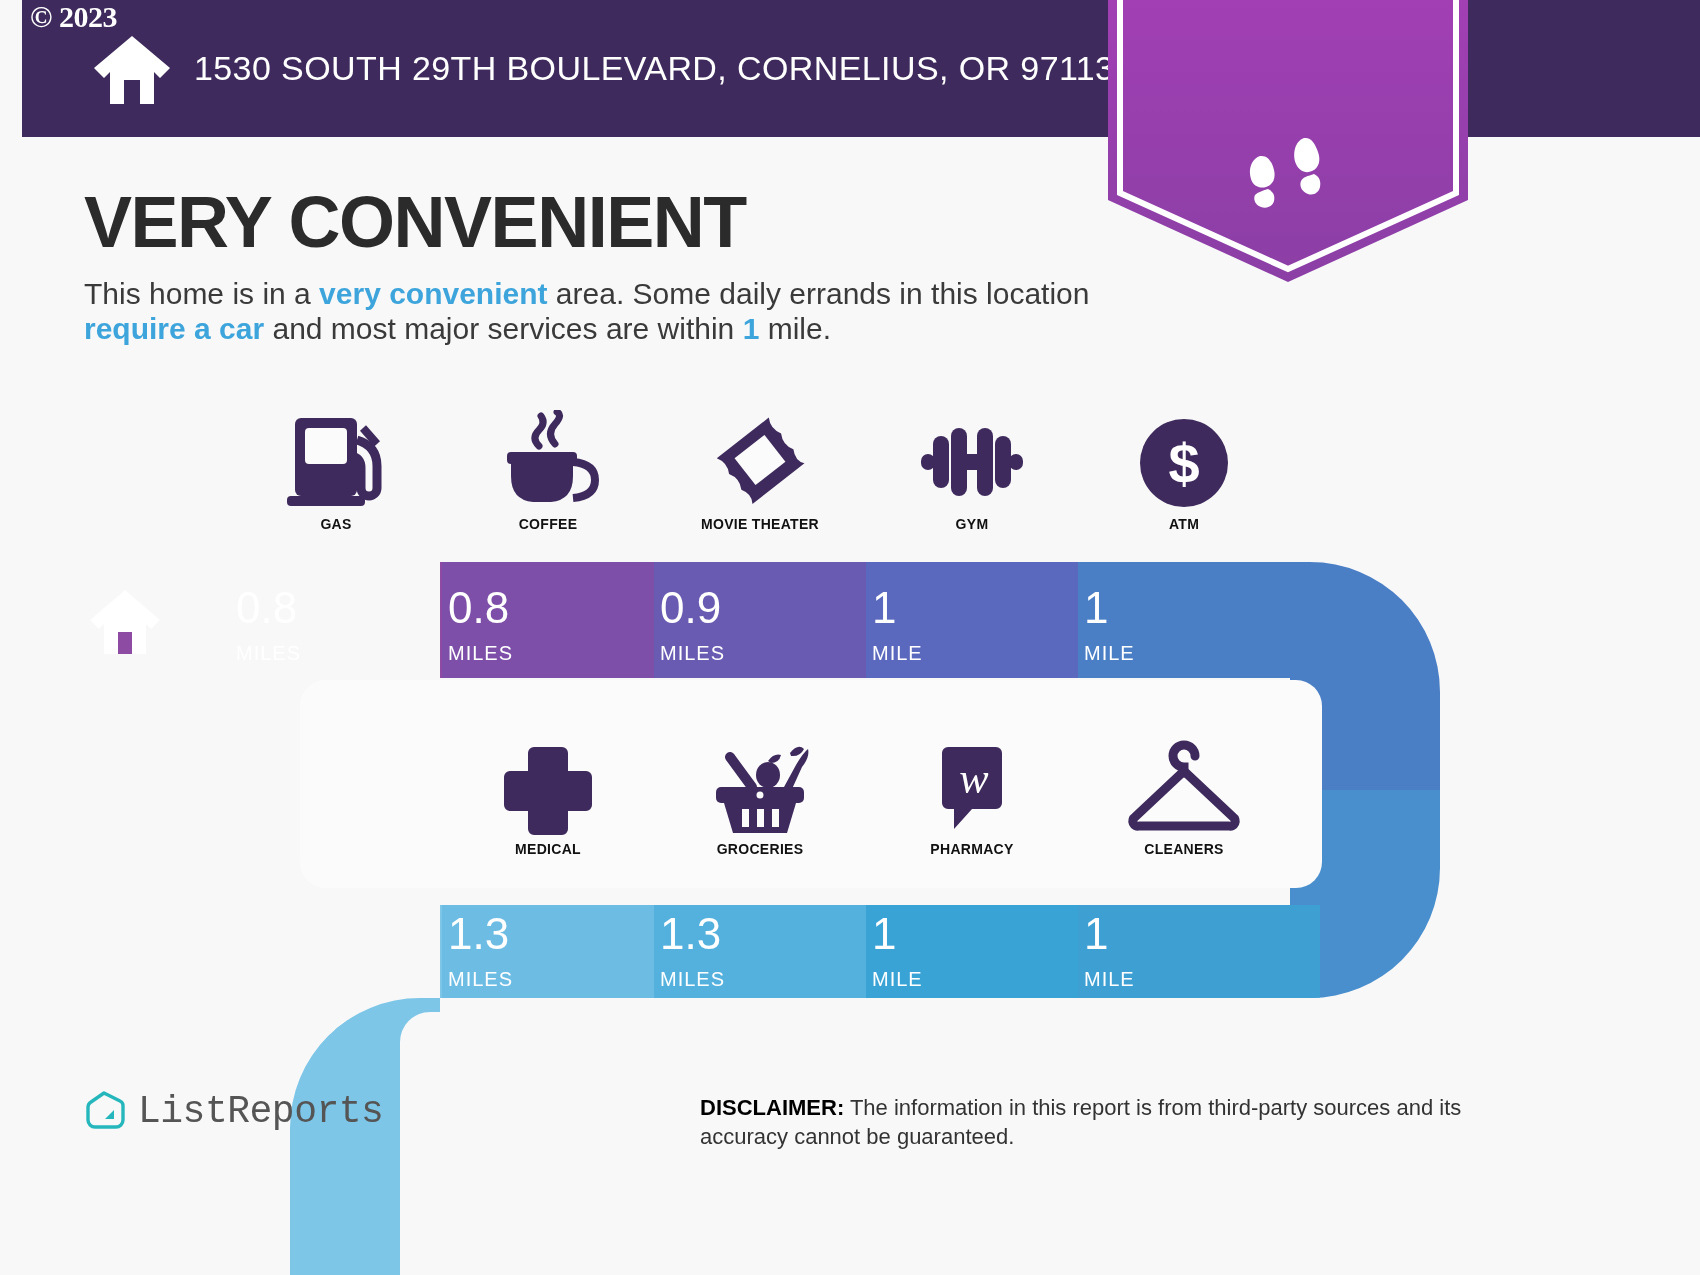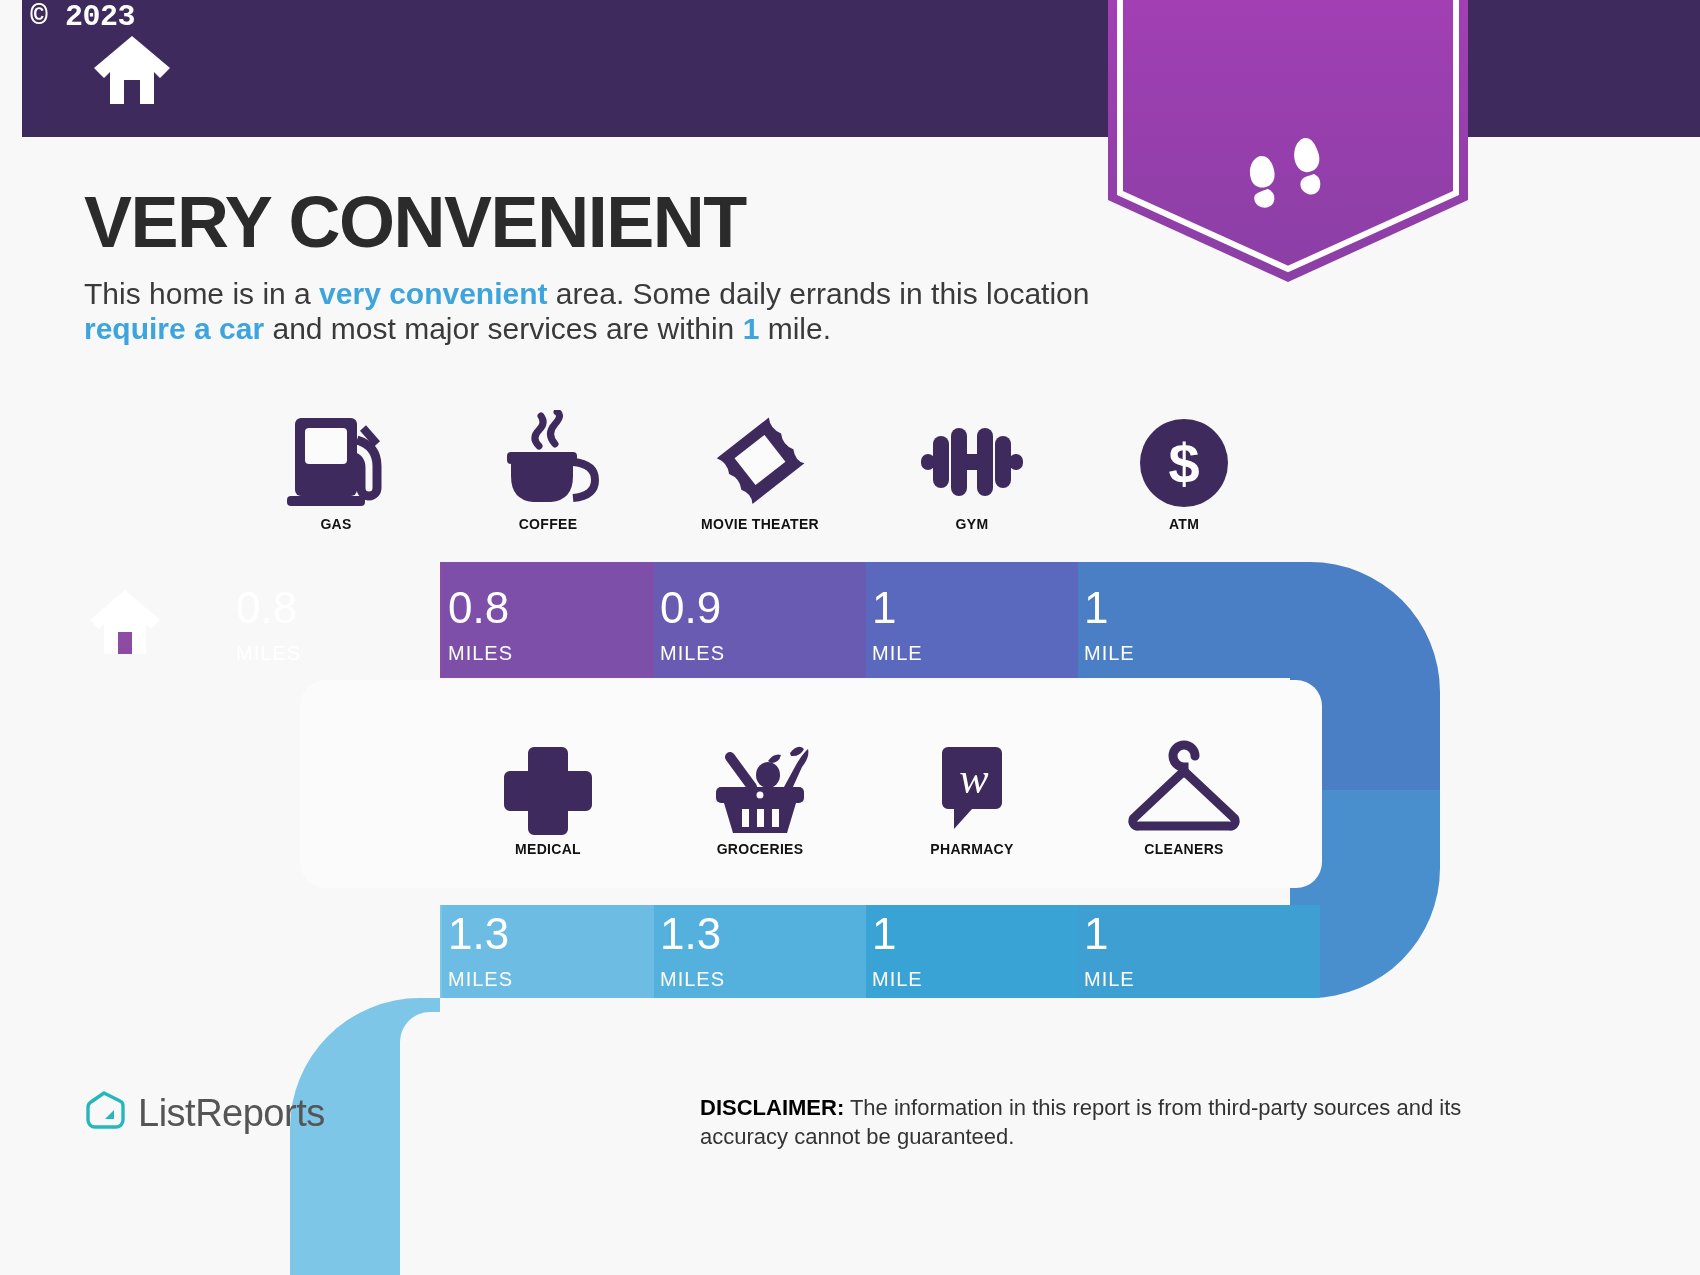--- a/index.html
+++ b/index.html
@@ -12,21 +12,21 @@
   }
   
   #header{
     position:absolute;left:22px;top:0;width:1678px;height:137px;
     background:#3e2a5c;
   }
   #copyright{
     position:absolute;left:8px;top:2px;
     color:#ffffff;font-size:30px;font-weight:bold;
     letter-spacing:-0.5px;line-height:1;
-    font-family:Liberation Mono, monospace;
+    font-family:Liberation Serif, serif;
   }
   #home-icon-header{position:absolute;left:70px;top:34px;}
   #address{
     position:absolute;left:172px;top:49px;
     color:#ffffff;font-size:34px;font-weight:400;letter-spacing:0.4px;
     white-space:nowrap;
   }
   
   #badge{
     position:absolute;left:1108px;top:-10px;width:360px;height:300px;
@@ -56,21 +56,21 @@
   .cell .glyph{height:100px;display:flex;align-items:flex-end;justify-content:center;}
   .cell .lbl{
     font-size:14px;font-weight:bold;color:#111;letter-spacing:0.3px;
     margin-top:6px;white-space:nowrap;
   }
   
   .dist{position:absolute;color:#fff;}
   .dist .num{font-size:44px;line-height:1;font-weight:400;}
   .dist .unit{font-size:20px;letter-spacing:1px;margin-top:12px;}
   
-  #logo{position:absolute;left:84px;top:1090px;display:flex;align-items:center;gap:12px;z-index:6;}
+  #logo{position:absolute;left:84px;top:1090px;display:flex;gap:12px;z-index:6;font-family:Liberation Mono, monospace;}
   #logo .word{font-size:38px;color:#555;letter-spacing:-0.5px;}
   #disclaimer{
     position:absolute;left:700px;top:1093px;width:790px;
     font-size:22px;color:#333;line-height:1.32;z-index:6;
   }
   #disclaimer b{font-weight:bold;color:#000000;}
 </style>
 </head>
 <body>
 
@@ -152,20 +152,21 @@
 </svg>
 
 <div id="header">
   <div id="copyright">© 2023</div>
   <span id="home-icon-header">
     <svg width="80" height="72" viewBox="0 0 80 72">
       <path d="M40 2 L78 34 L68 44 L62 38 L62 70 L18 70 L18 38 L12 44 L2 34 Z" fill="#fff"></path>
       <rect x="32" y="46" width="16" height="24" fill="#3e2a5c"></rect>
     </svg>
   </span>
+  <div id="address">1530 SOUTH 29TH BOULEVARD, CORNELIUS, OR 97113</div>
 </div>
 
 <div id="badge">
   <svg width="360" height="300" viewBox="0 0 360 300">
     <defs>
       <linearGradient id="badgeGrad" x1="0" y1="0" x2="0" y2="1">
         <stop offset="0%" stop-color="#a23fb4"></stop>
         <stop offset="100%" stop-color="#8b3fa5"></stop>
       </linearGradient>
     </defs>

